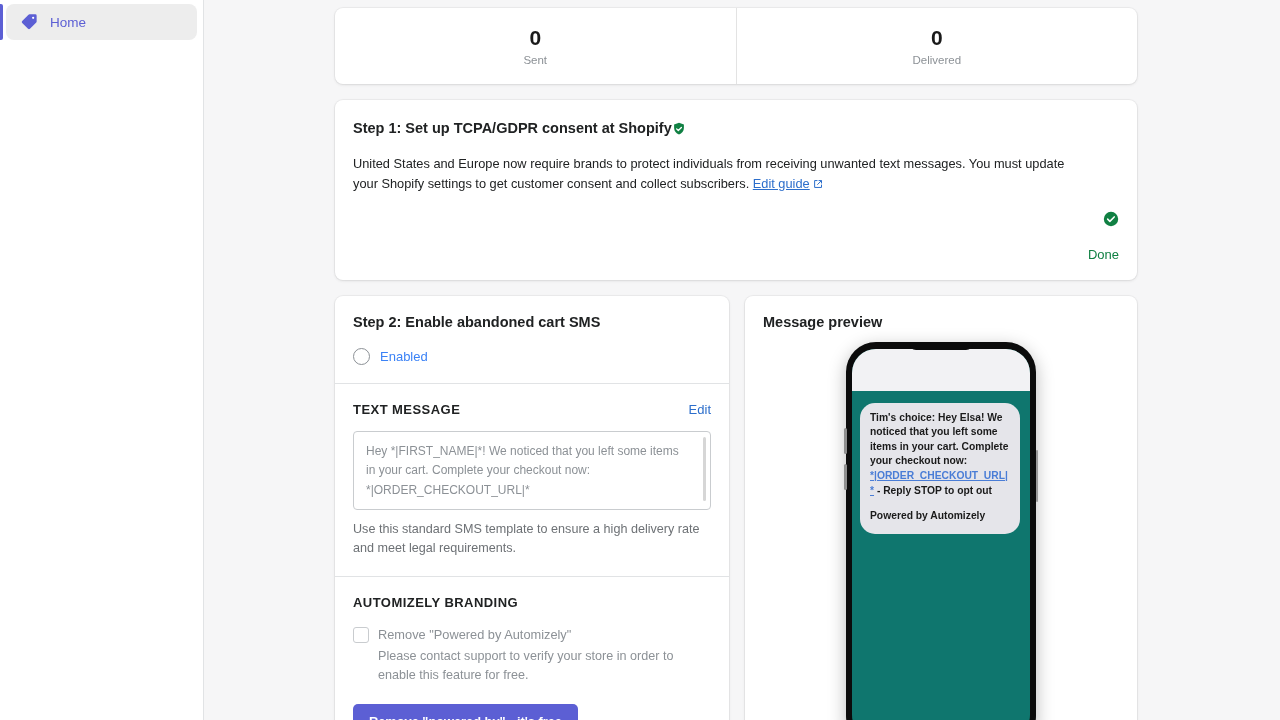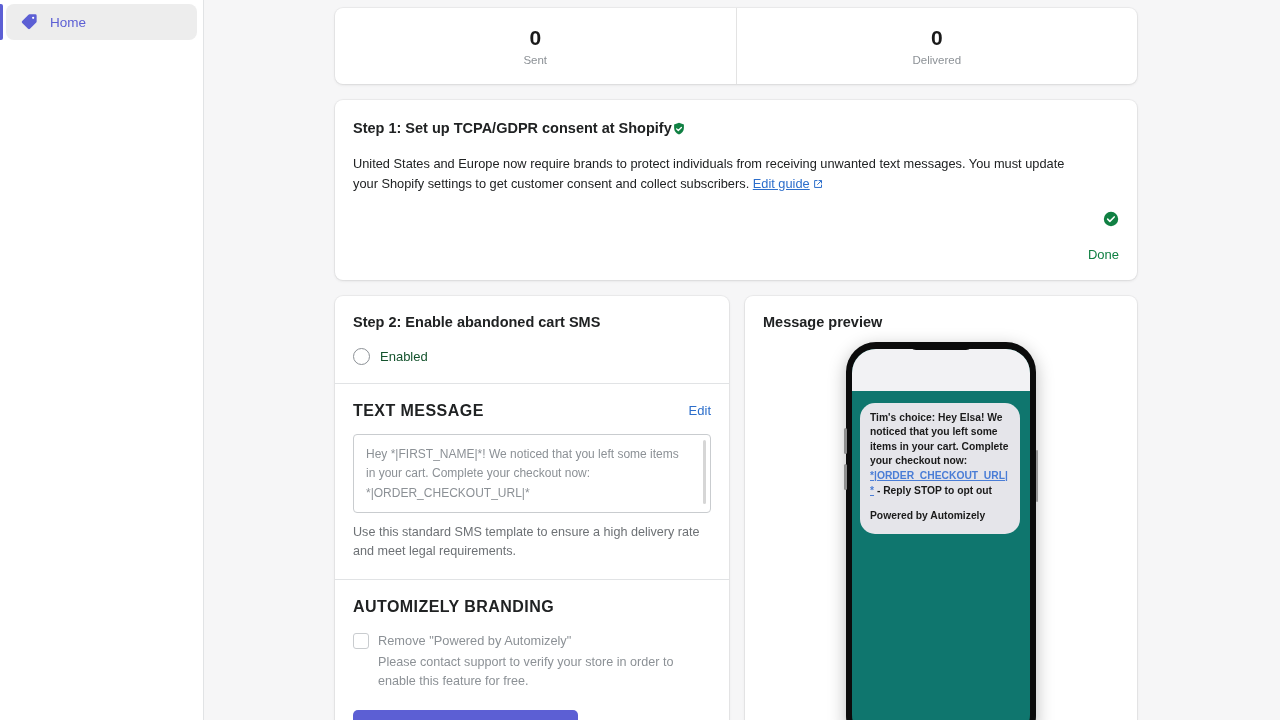--- a/index.html
+++ b/index.html
@@ -104,26 +104,26 @@
   .radio-row + .radio-row { margin-top: 9px; }
   .radio {
     width: 17px; height: 17px; border-radius: 50%;
     border: 1.5px solid #8c9196; background: #fff;
     flex: 0 0 17px;
   }
   .radio.checked {
     border: 1.5px solid #2c6ecb;
     background: radial-gradient(circle, #2c6ecb 0 4.6px, #ffffff 4.8px 100%);
   }
-  .radio-label { font-size: 13px; color: #14532d; }
+  .radio-label { font-size: 13px; color: #3b82f6; }
   .radios { margin-top: 18px; }
 
   .sec-head { display: flex; justify-content: space-between; align-items: center; }
   .sec-title {
-    font-size: 16px; font-weight: 700; letter-spacing: 0.45px;
+    font-size: 13px; font-weight: 700; letter-spacing: 0.45px;
     color: #202223; text-transform: uppercase;
   }
   .edit-link { font-size: 13px; color: #2c6ecb; cursor: pointer; }
 
   .textarea-box {
     margin-top: 14px;
     border: 1px solid #c9cccf;
     border-radius: 4px;
     padding: 10px 12px 9px 12px;
     position: relative;

